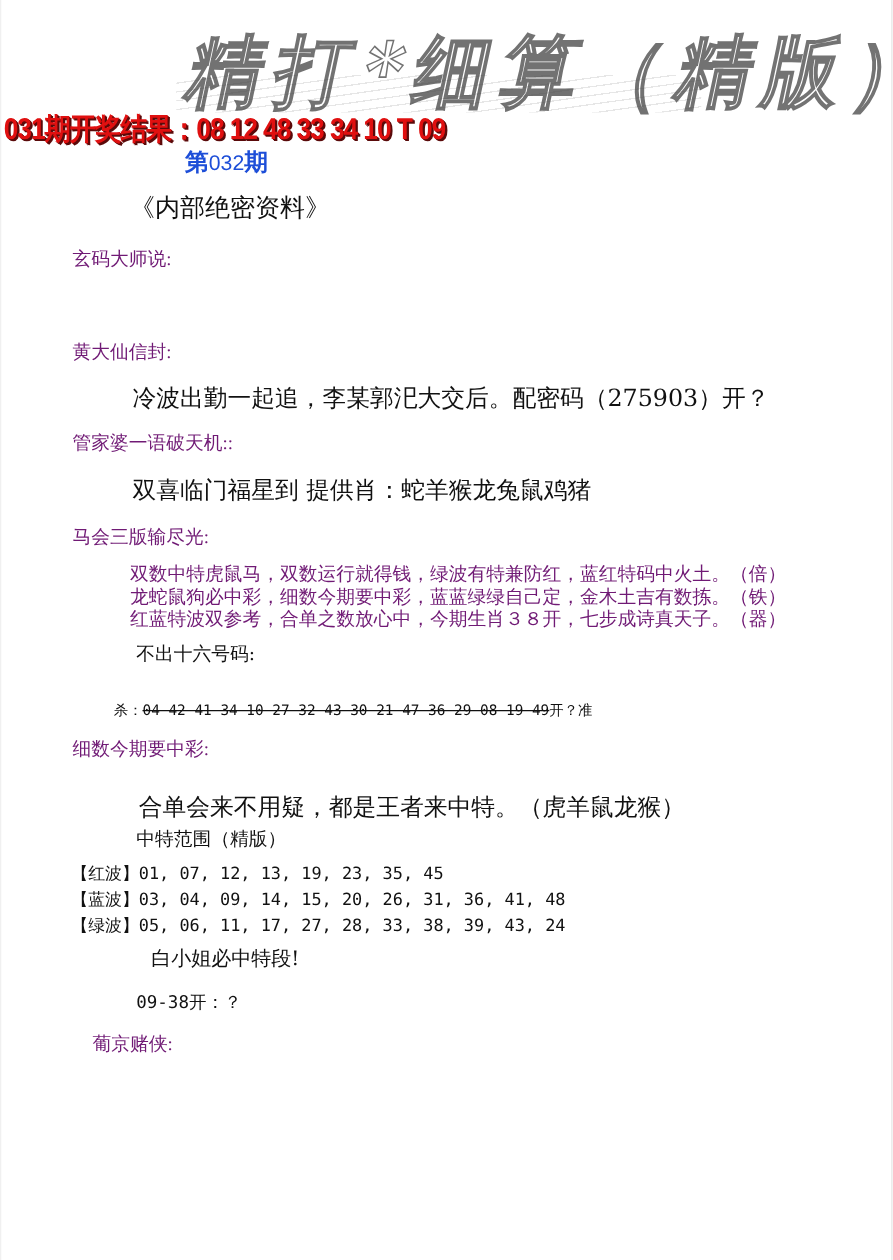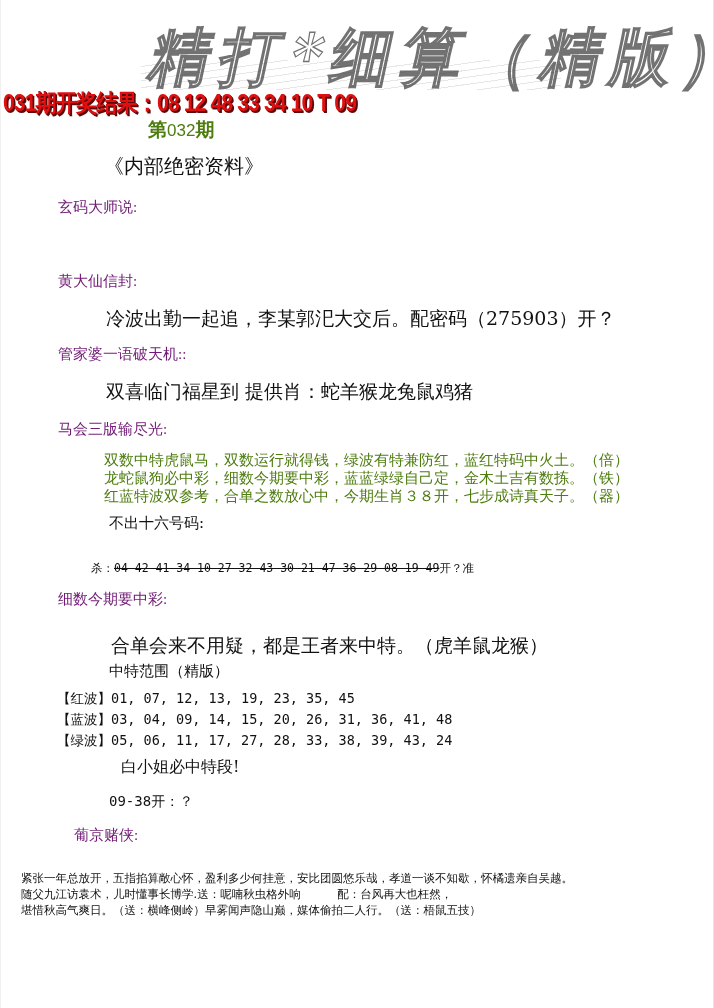--- a/index.html
+++ b/index.html
@@ -11,27 +11,27 @@
   
   .banner { left:150px; top:18px; font-size:60px; font-weight:bold; letter-spacing:10px;
             color:transparent; -webkit-text-stroke:1.2px #444; transform:skewX(-12deg) scaleY(1.05);
             font-family:"DejaVu Serif", serif; opacity:0.75; }
   .banner-lines { left:140px; top:60px; width:420px; height:30px;
             background:repeating-linear-gradient(172deg, transparent 0 6px, rgba(90,90,90,0.25) 6px 7px); opacity:0.6; }
 
   .result { left:2px; top:87px; font-family:"Liberation Sans", sans-serif; font-weight:bold; font-size:24px;
             color:#e01010; letter-spacing:-1px; transform:scaleX(0.88); transform-origin:left;
             text-shadow:2px 2px 0 #5a0a0a, 1px 1px 0 #7a0000; }
-  .issue { left:147px; top:117px; font-family:"Liberation Sans", sans-serif; font-weight:bold; font-size:19px; color:#4d7c0f; }
+  .issue { left:147px; top:117px; font-family:"Liberation Sans", sans-serif; font-weight:bold; font-size:19px; color:#1d4ed8; }
   .issue .num { font-weight:normal; font-size:17px; }
 
   .h-title { left:103px; top:153px; font-size:20px; }
   .label { font-size:15px; color:#701a75; left:57px;font-family:Liberation Serif, serif; }
   .big { font-size:19px; left:105px; }
-  .poem { left:103px; top:451px; font-family:Liberation Serif, serif; font-size:15px; line-height:18px; color:#4d7c0f; }
+  .poem { left:103px; top:451px; font-family:Liberation Serif, serif; font-size:15px; line-height:18px; color:#701a75; }
   .strike-line { left:90px; top:561px; font-family:"DejaVu Sans Mono", monospace; font-size:11.5px; }
   .strike-line .nums { text-decoration:line-through; text-decoration-thickness:1px; }
   .waves { left:56px; font-family:"DejaVu Sans Mono", monospace; font-size:13.5px; }
   .foot { left:20px; font-family:"DejaVu Sans", sans-serif; font-size:11.5px; line-height:16px; }
 </style>
 </head>
 <body>
 
 <div class="page">
 
@@ -77,19 +77,14 @@
     <span>【蓝波】</span><span>03, 04, 09, 14, 15, 20, 26, 31, 36, 41, 48</span>
   </div>
   <div class="abs waves" style="top:732px;">
     <span>【绿波】</span><span>05, 06, 11, 17, 27, 28, 33, 38, 39, 43, 24</span>
   </div>
 
   <div class="abs" style="left:120px; top:757px; font-size:16px;">白小姐必中特段!</div>
   <div class="abs" style="left:108px; top:793px; font-family:'DejaVu Sans Mono', monospace; font-size:14px;">09-38开：？</div>
 
   <div class="abs label" style="left:53px; top:826px;margin-left:20px;">葡京赌侠:</div>
-  <div class="abs foot" style="top:870px;">
-    <div>紧张一年总放开，五指掐算敞心怀，盈利多少何挂意，安比团圆悠乐哉，孝道一谈不知歇，怀橘遗亲自吴越。</div>
-    <div style="white-space:pre;">随父九江访袁术，儿时懂事长博学.送：呢喃秋虫格外响          配：台风再大也枉然，</div>
-    <div>堪惜秋高气爽日。（送：横峰侧岭）早雾闻声隐山巅，媒体偷拍二人行。（送：梧鼠五技）</div>
-  </div>
 
 </div>
 
 </body></html>

